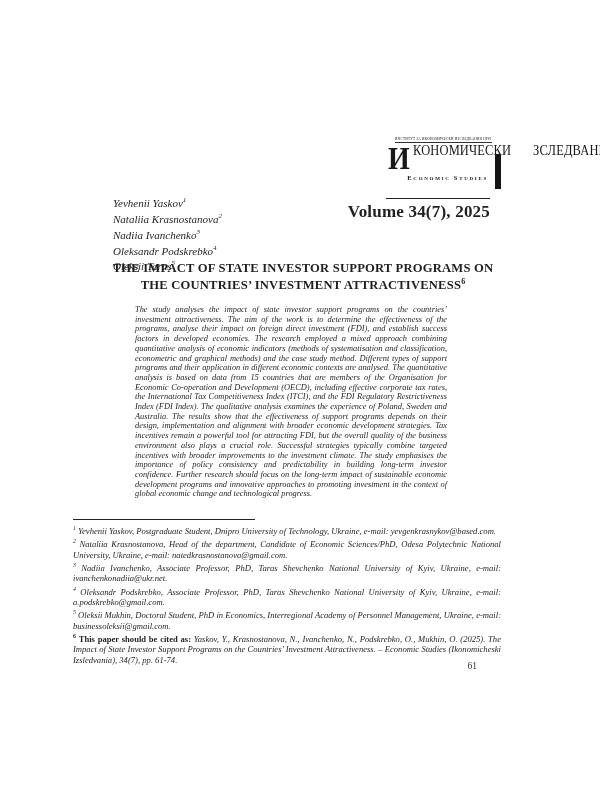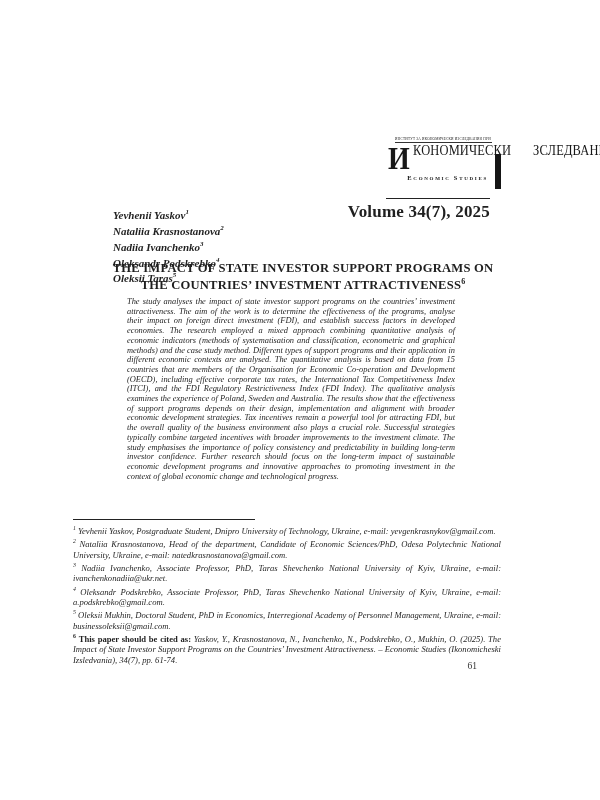--- a/index.html
+++ b/index.html
@@ -31,31 +31,31 @@
     font-size:6.5px;font-weight:bold;font-variant:small-caps;letter-spacing:1.7px;
     color:#181818;text-align:right;padding-right:8px;margin-top:0.5px;
   }
   
   .volume-rule{position:absolute;left:386px;top:198px;width:104px;border-top:1.2px solid #222;}
   .volume{
     position:absolute;top:202px;left:340px;width:150px;text-align:right;
     font-size:17px;font-weight:bold;letter-spacing:.2px;
   }
   
-  .authors{position:absolute;left:113px;top:206px;font-style:italic;font-size:11px;line-height:13.2px;font-weight:bold;}
+  .authors{position:absolute;left:113px;top:194px;font-style:italic;font-size:11px;line-height:13.2px;}
   .authors sup{font-size:7px;font-style:italic;}
   
   .title{
     position:absolute;left:70px;top:258px;width:460px;margin:3px;
     text-align:center;font-size:12.6px;line-height:14.2px;font-weight:bold;letter-spacing:.2px;
   }
   .title sup{font-size:8px;}
   
   .abstract{position:absolute;left:123px;top:293px;width:336px;font-style:italic;}
-  .abstract p{margin:4px;font-size:8.4px;line-height:9.7px;text-align:justify;}
+  .abstract p{margin:12px;font-size:8.4px;line-height:9.7px;text-align:justify;}
   .abstract .abs-jel{text-align:left;}
   
   .fn-rule{position:absolute;left:73px;top:519px;width:182px;border-top:1px solid #222;}
   .footnotes{position:absolute;left:73px;top:523px;width:428px;}
   .fn{margin:0;font-size:8.6px;line-height:10.4px;text-align:justify;font-style:italic;}
   .fn sup{font-size:5.8px;}
   .fn .roman{font-style:normal;font-weight:bold;}
   
   .pageno{position:absolute;left:437px;top:661px;width:40px;text-align:right;font-size:9.5px;color:#333;}
 </style>
@@ -92,21 +92,21 @@
     <span>THE IMPACT OF STATE INVESTOR SUPPORT PROGRAMS ON</span><br>
     <span>THE COUNTRIES’ INVESTMENT ATTRACTIVENESS</span><sup>6</sup>
   </h1>
 
   <div class="abstract">
     <p class="abs-body">The study analyses the impact of state investor support programs on the countries’ investment attractiveness. The aim of the work is to determine the effectiveness of the programs, analyse their impact on foreign direct investment (FDI), and establish success factors in developed economies. The research employed a mixed approach combining quantitative analysis of economic indicators (methods of systematisation and classification, econometric and graphical methods) and the case study method. Different types of support programs and their application in different economic contexts are analysed. The quantitative analysis is based on data from 15 countries that are members of the Organisation for Economic Co-operation and Development (OECD), including effective corporate tax rates, the International Tax Competitiveness Index (ITCI), and the FDI Regulatory Restrictiveness Index (FDI Index). The qualitative analysis examines the experience of Poland, Sweden and Australia. The results show that the effectiveness of support programs depends on their design, implementation and alignment with broader economic development strategies. Tax incentives remain a powerful tool for attracting FDI, but the overall quality of the business environment also plays a crucial role. Successful strategies typically combine targeted incentives with broader improvements to the investment climate. The study emphasises the importance of policy consistency and predictability in building long-term investor confidence. Further research should focus on the long-term impact of sustainable economic development programs and innovative approaches to promoting investment in the context of global economic change and technological progress.</p>
   </div>
 
   <div class="fn-rule"></div>
   <div class="footnotes">
-    <p class="fn"><sup>1</sup> <span>Yevhenii Yaskov, Postgraduate Student, Dnipro University of Technology, Ukraine, e-mail: yevgenkrasnykov@gmail.com.</span></p>
+    <p class="fn"><sup>1</sup> <span>Yevhenii Yaskov, Postgraduate Student, Dnipro University of Technology, Ukraine, e-mail: yevgenkrasnykov@based.com.</span></p>
     <p class="fn"><sup>2</sup> <span>Nataliia Krasnostanova, Head of the department, Candidate of Economic Sciences/PhD, Odesa Polytechnic National University, Ukraine, e-mail: natedkrasnostanova@gmail.com.</span></p>
     <p class="fn"><sup>3</sup> <span>Nadiia Ivanchenko, Associate Professor, PhD, Taras Shevchenko National University of Kyiv, Ukraine, e-mail: ivanchenkonadiia@ukr.net.</span></p>
     <p class="fn"><sup>4</sup> <span>Oleksandr Podskrebko, Associate Professor, PhD, Taras Shevchenko National University of Kyiv, Ukraine, e-mail: a.podskrebko@gmail.com.</span></p>
     <p class="fn"><sup>5</sup> <span>Oleksii Mukhin, Doctoral Student, PhD in Economics, Interregional Academy of Personnel Management, Ukraine, e-mail: businessoleksii@gmail.com.</span></p>
     <p class="fn"><sup class="roman">6</sup> <span class="roman">This paper should be cited as: </span><span>Yaskov, Y., Krasnostanova, N., Ivanchenko, N., Podskrebko, O., Mukhin, O. (2025). The Impact of State Investor Support Programs on the Countries’ Investment Attractiveness. – Economic Studies (Ikonomicheski Izsledvania), 34(7), pp. 61-74.</span></p>
   </div>
 
   <div class="pageno">61</div>
 
 </div>

